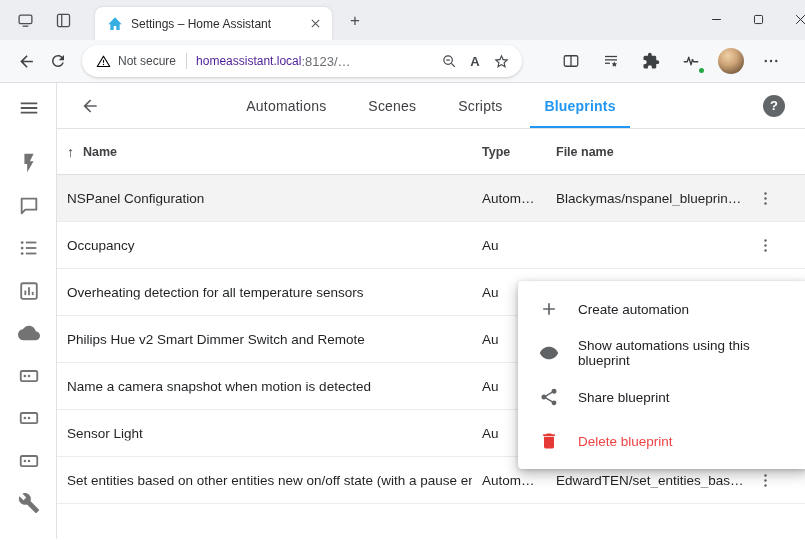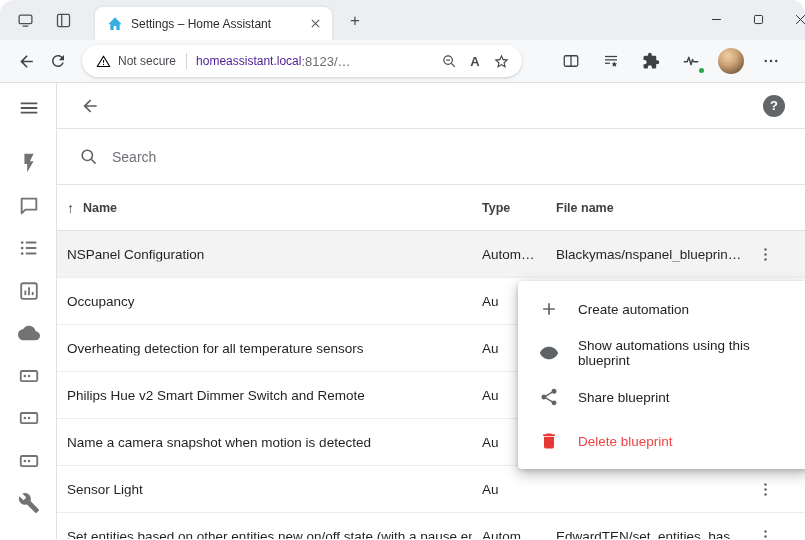--- a/index.html
+++ b/index.html
@@ -1,18 +1,18 @@
 <!DOCTYPE html>
 <html><head>
 <meta charset="utf-8">
 <style>
   * { box-sizing: border-box; margin: 0; padding: 0; }
   html,body { width:805px; height:540px; overflow:hidden;
     font-family:"Liberation Sans","DejaVu Sans",sans-serif; background:#fff; }
-  .stage { position:relative; width:805px; height:540px; overflow:hidden; background:#fff;border-radius:14px; }
+  .stage { position:relative; width:805px; height:540px; overflow:hidden; background:#fff; }
 
   
   .tabstrip { height:40px; background:#eceef1; position:relative; display:flex; align-items:center; }
   .left-icons { display:flex; gap:12px; margin-left:12px; }
   .chrome-btn { width:26px; height:26px; display:flex; align-items:center; justify-content:center; color:#4a4d52; }
   .tab { position:absolute; left:95px; top:7px; width:237px; height:33px; background:#fff;
     border-radius:8px 8px 0 0; display:flex; align-items:center; gap:8px; padding:0 8px 0 12px;
     box-shadow:0 0 3px rgba(0,0,0,.12); }
   .tab-title { flex:1; font-size:12px; color:#2b2d30; white-space:nowrap; overflow:hidden; }
   .tab-close { width:18px; height:18px; border-radius:4px; display:flex; align-items:center; justify-content:center; color:#55585c; }
@@ -348,32 +348,29 @@
     <div class="main">
 
       <div class="ha-nav">
         <div class="nav-back">
           <span>
             <svg width="20" height="20" viewBox="0 0 24 24">
                 <path d="M20,11V13H8L13.5,18.5L12.08,19.92L4.16,12L12.08,4.08L13.5,5.5L8,11H20Z" fill="currentColor"></path>
               </svg>
           </span>
         </div>
+        <div class="nav-tabs">
+          <div class="nav-tab">Automations</div>
+          <div class="nav-tab">Scenes</div>
+          <div class="nav-tab">Scripts</div>
+          <div class="nav-tab active">Blueprints</div>
+        </div>
         <div class="help-btn">?</div>
       </div>
 
-      <div class="search-row">
-        <span>
-          <svg width="19" height="19" viewBox="0 0 24 24">
-              <circle cx="10.5" cy="10.5" r="6.5" fill="none" stroke="currentColor" stroke-width="2"></circle>
-              <line x1="15.5" y1="15.5" x2="21" y2="21" stroke="currentColor" stroke-width="2"></line>
-            </svg>
-        </span>
-        <span class="search-label">Search</span>
-      </div>
 
       <div class="thead">
         <div class="th th-name">
           <span class="sort-glyph">↑</span>
           <span>Name</span>
         </div>
         <div class="th th-type">Type</div>
         <div class="th th-file">File name</div>
       </div>
 

